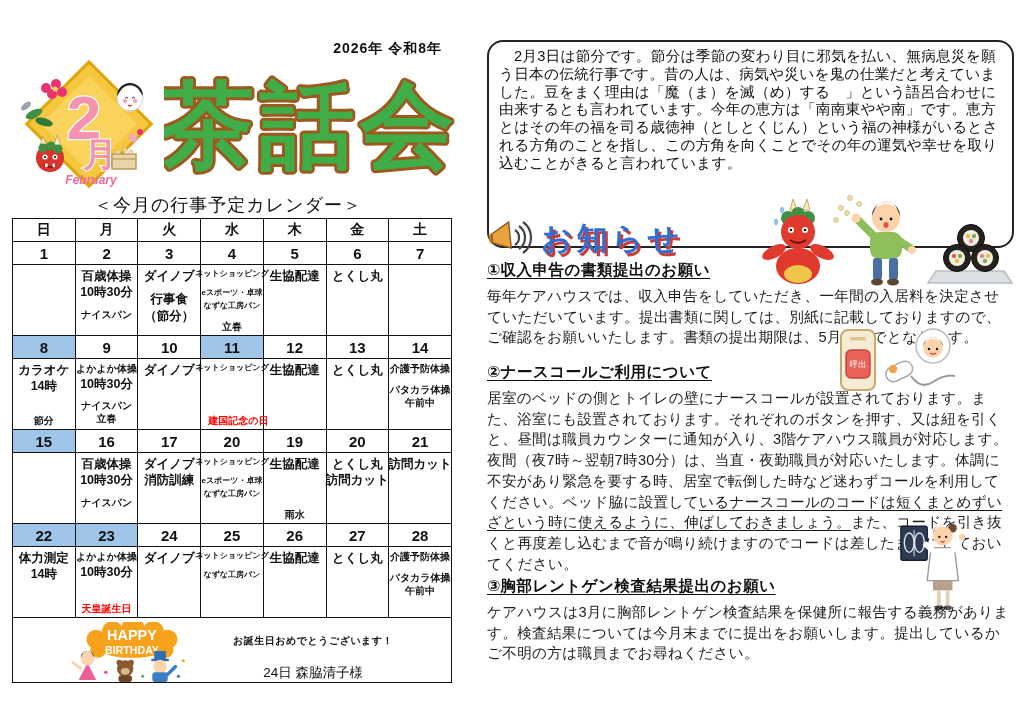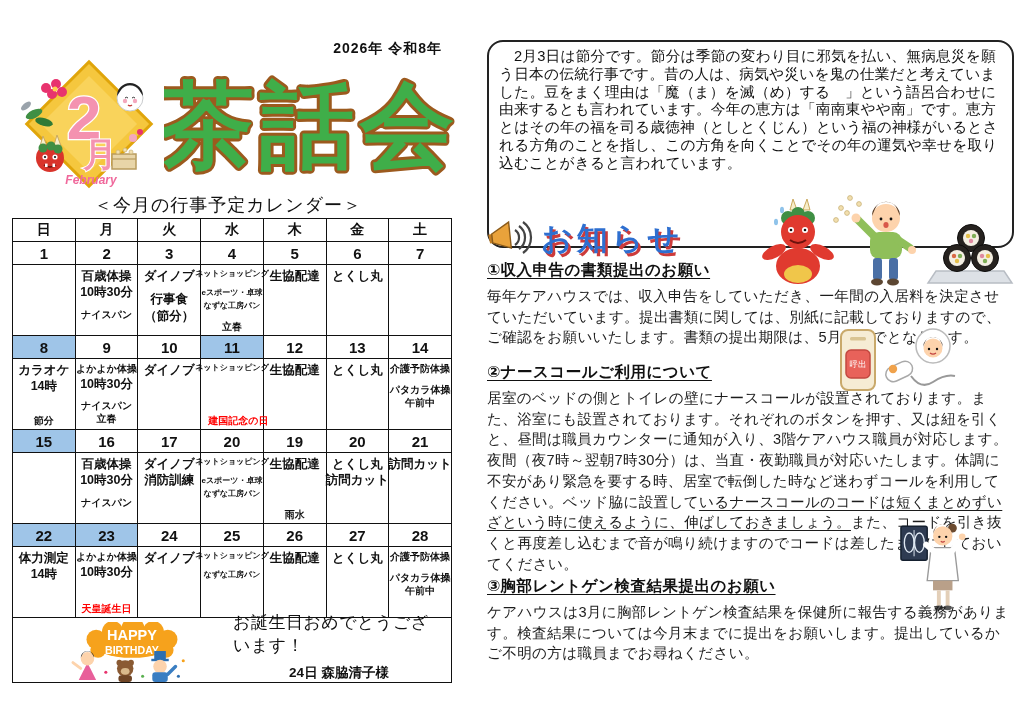--- a/index.html
+++ b/index.html
@@ -23,22 +23,22 @@
   .evbox{display:flex;flex-direction:column;align-items:center;height:70px;padding:3px 1px 2px;box-sizing:border-box;}
   .ev{font-size:12.5px;font-weight:700;line-height:1.3;white-space:nowrap;}
   .ev.s{font-size:10px;line-height:1.35;}
   .ev.xs{font-size:8px;line-height:1.55;}
   .ev.gap{margin-top:7px;}
   .ev.bottom{margin-top:auto;}
   td.bday-cell{height:64px;}
   .birthday-box{display:flex;align-items:flex-end;height:64px;padding:0 6px;}
   .bd-svg{width:152px;height:60px;margin-left:36px;flex:0 0 auto;}
   .bd-text{margin-left:26px;text-align:left;}
-  .bd-msg{font-size:17px;font-weight:400;letter-spacing:0.5px;}
-  .bd-name{font-size:13.5px;font-weight:700;margin-top:7px;text-align:center;}
+  .bd-msg{font-size:10px;font-weight:700;letter-spacing:0.5px;}
+  .bd-name{font-size:13.5px;font-weight:400;margin-top:16px;text-align:center;}
 
   
   .right-col{position:absolute;left:487px;top:40px;width:527px;height:660px;}
   .intro-box{position:absolute;top:0;left:0;width:527px;height:208px;box-sizing:border-box;
              border:2px solid #222;border-radius:16px;padding:6px 10px;
              font-size:14.7px;line-height:1.21;letter-spacing:0.2px;font-weight:500;}
   .notice-row{position:absolute;top:178px;left:0;display:flex;align-items:center;gap:8px;}
   .mega-svg{width:46px;height:40px;flex:0 0 auto;}
   .notice-title{font-size:31px;font-weight:bold;letter-spacing:4px;
                 color:var(--notice-blue,#2e6fd0);

